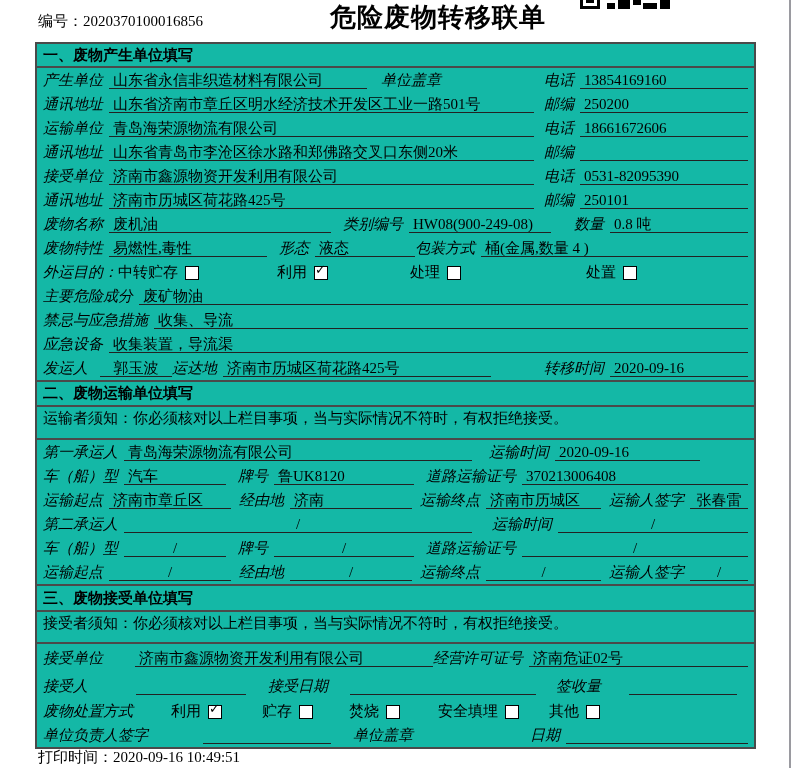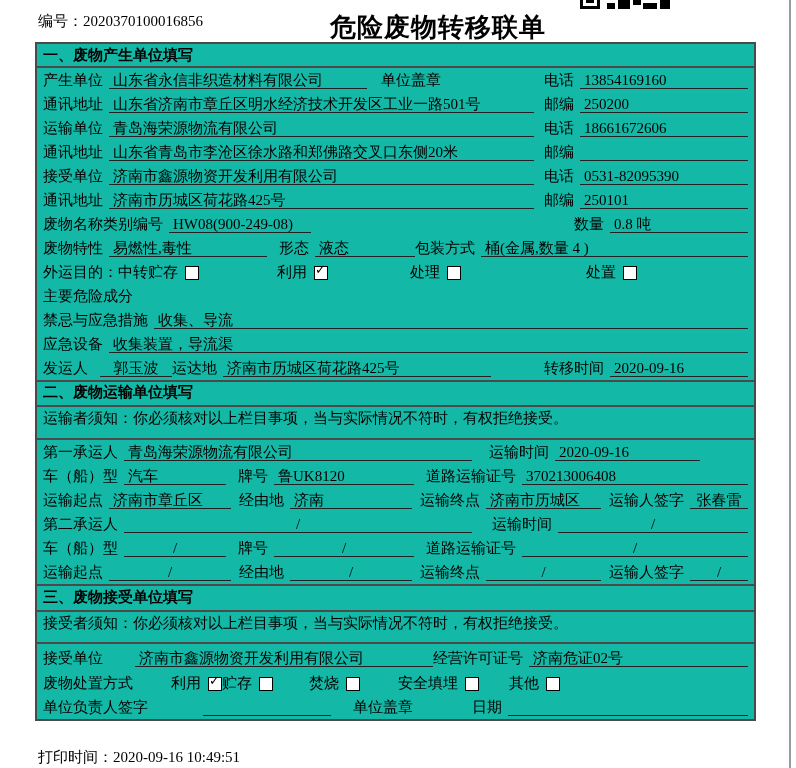--- a/index.html
+++ b/index.html
@@ -3,41 +3,41 @@
 <meta charset="utf-8">
 <style>
   html,body{margin:0;padding:0;}
   body{
     width:796px;height:768px;background:#ffffff;color:#000;
     font-family:"Liberation Serif","DejaVu Serif",serif;
     position:relative;overflow:hidden;
   }
   .serial{position:absolute;left:38px;top:12px;font-size:15px;white-space:nowrap;text-align:center;}
   .title{
-    position:absolute;left:330px;top:10px;font-size:26px;font-weight:900;
+    position:absolute;left:330px;top:0;font-size:26px;font-weight:900;
     font-family:"DejaVu Sans","Liberation Sans",sans-serif;letter-spacing:1px;white-space:nowrap;
   }
   .qr{position:absolute;left:580px;top:0;}
   .page-edge{position:absolute;left:789px;top:0;bottom:0;width:2px;background:#9a9aa0;}
   .form{
     position:absolute;left:35px;top:42px;width:721px;
     border:2px solid #4a4a4a;box-sizing:border-box;background:#14b8a6;
   }
   .row{
     display:flex;align-items:flex-end;height:24px;box-sizing:border-box;
     padding:0 6px 3px 6px;font-size:15px;white-space:nowrap;line-height:17px;
   }
   .sec{
     font-weight:bold;font-family:"DejaVu Sans","Liberation Sans",sans-serif;
     font-size:15px;align-items:center;padding-bottom:0;
     border-bottom:2px solid #4a4a4a;
   }
-  .sec.bt{border-top:2px solid #4a4a4a;font-family:Liberation Mono, monospace;}
+  .sec.bt{border-top:2px solid #4a4a4a;}
   .notice{border-bottom:2px solid #4a4a4a;align-items:center;padding-bottom:8px;}
-  .lbl{flex:none;}
+  .lbl{flex:none;font-style:italic;}
   .u{
     display:inline-block;border-bottom:1px solid #222;height:18px;line-height:18px;
     box-sizing:border-box;padding:0 4px;margin-left:6px;overflow:hidden;
   }
   .u.grow{flex:1;}
   .u.c{text-align:center;}
   .ra{margin-left:auto;}
   .cb{
     flex:none;width:12px;height:12px;border:1px solid #000;display:inline-block;
     margin-left:7px;margin-bottom:1px;position:relative;background:#fff;
@@ -114,21 +114,22 @@
 
     <div class="row">
       <span class="lbl">通讯地址</span>
       <span class="u grow" style="margin-right:10px">济南市历城区荷花路425号</span>
       <span class="lbl">邮编</span>
       <span class="u" style="width:168px">250101</span>
     </div>
 
     <div class="row">
       <span class="lbl">废物名称</span>
-      <span class="lbl" style="">类别编号</span>
+      <span class="u" style="width:222px">废机油</span>
+      <span class="lbl" style="margin-left:12px">类别编号</span>
       <span class="u" style="width:142px">HW08(900-249-08)</span>
       <span class="lbl ra">数量</span>
       <span class="u" style="width:138px">0.8 吨</span>
     </div>
 
     <div class="row">
       <span class="lbl">废物特性</span>
       <span class="u" style="width:158px">易燃性,毒性</span>
       <span class="lbl" style="margin-left:12px">形态</span>
       <span class="u" style="width:100px">液态</span>
@@ -159,20 +160,21 @@
       <span class="opt" style="margin-left:125px">
         <span>处置</span>
         <span class="cb">
             <span class="tick"></span>
           </span>
       </span>
     </div>
 
     <div class="row">
       <span class="lbl">主要危险成分</span>
+      <span class="u grow">废矿物油</span>
     </div>
 
     <div class="row">
       <span class="lbl">禁忌与应急措施</span>
       <span class="u grow">收集、导流</span>
     </div>
 
     <div class="row">
       <span class="lbl">应急设备</span>
       <span class="u grow">收集装置，导流渠</span>
@@ -249,30 +251,38 @@
 
     <div class="row notice" style="height:32px">接受者须知：你必须核对以上栏目事项，当与实际情况不符时，有权拒绝接受。</div>
 
     <div class="row" style="height:26px">
       <span class="lbl">接受单位</span>
       <span class="u" style="width:298px;margin-left:32px">济南市鑫源物资开发利用有限公司</span>
       <span class="lbl" style="margin-left:0">经营许可证号</span>
       <span class="u grow">济南危证02号</span>
     </div>
 
+    <div class="row" style="height:28px">
+      <span class="lbl">接受人</span>
+      <span class="u" style="width:110px;margin-left:48px"></span>
+      <span class="lbl" style="margin-left:22px">接受日期</span>
+      <span class="u" style="width:186px;margin-left:22px"></span>
+      <span class="lbl" style="margin-left:20px">签收量</span>
+      <span class="u" style="width:108px;margin-left:28px"></span>
+    </div>
 
     <div class="row" style="height:25px">
       <span class="lbl">废物处置方式</span>
       <span class="opt" style="margin-left:38px">
         <span>利用</span>
         <span class="cb">
             <span class="tick">✓</span>
           </span>
       </span>
-      <span class="opt" style="">
+      <span class="opt" style="margin-left:40px">
         <span>贮存</span>
         <span class="cb">
             <span class="tick"></span>
           </span>
       </span>
       <span class="opt" style="margin-left:36px">
         <span>焚烧</span>
         <span class="cb">
             <span class="tick"></span>
           </span>
@@ -288,21 +298,21 @@
         <span class="cb">
             <span class="tick"></span>
           </span>
       </span>
     </div>
 
     <div class="row">
       <span class="lbl">单位负责人签字</span>
       <span class="u" style="width:128px;margin-left:55px"></span>
       <span class="lbl" style="margin-left:22px">单位盖章</span>
-      <span class="lbl" style="margin-left:59px">日期</span>
+      <span class="lbl" style="margin-left:117px">日期</span>
       <span class="u grow"></span>
     </div>
 
   </div>
 
   <div class="footer"><span>打印时间：</span><span>2020-09-16 10:49:51</span></div>
 
 </div>
 
 </body></html>

